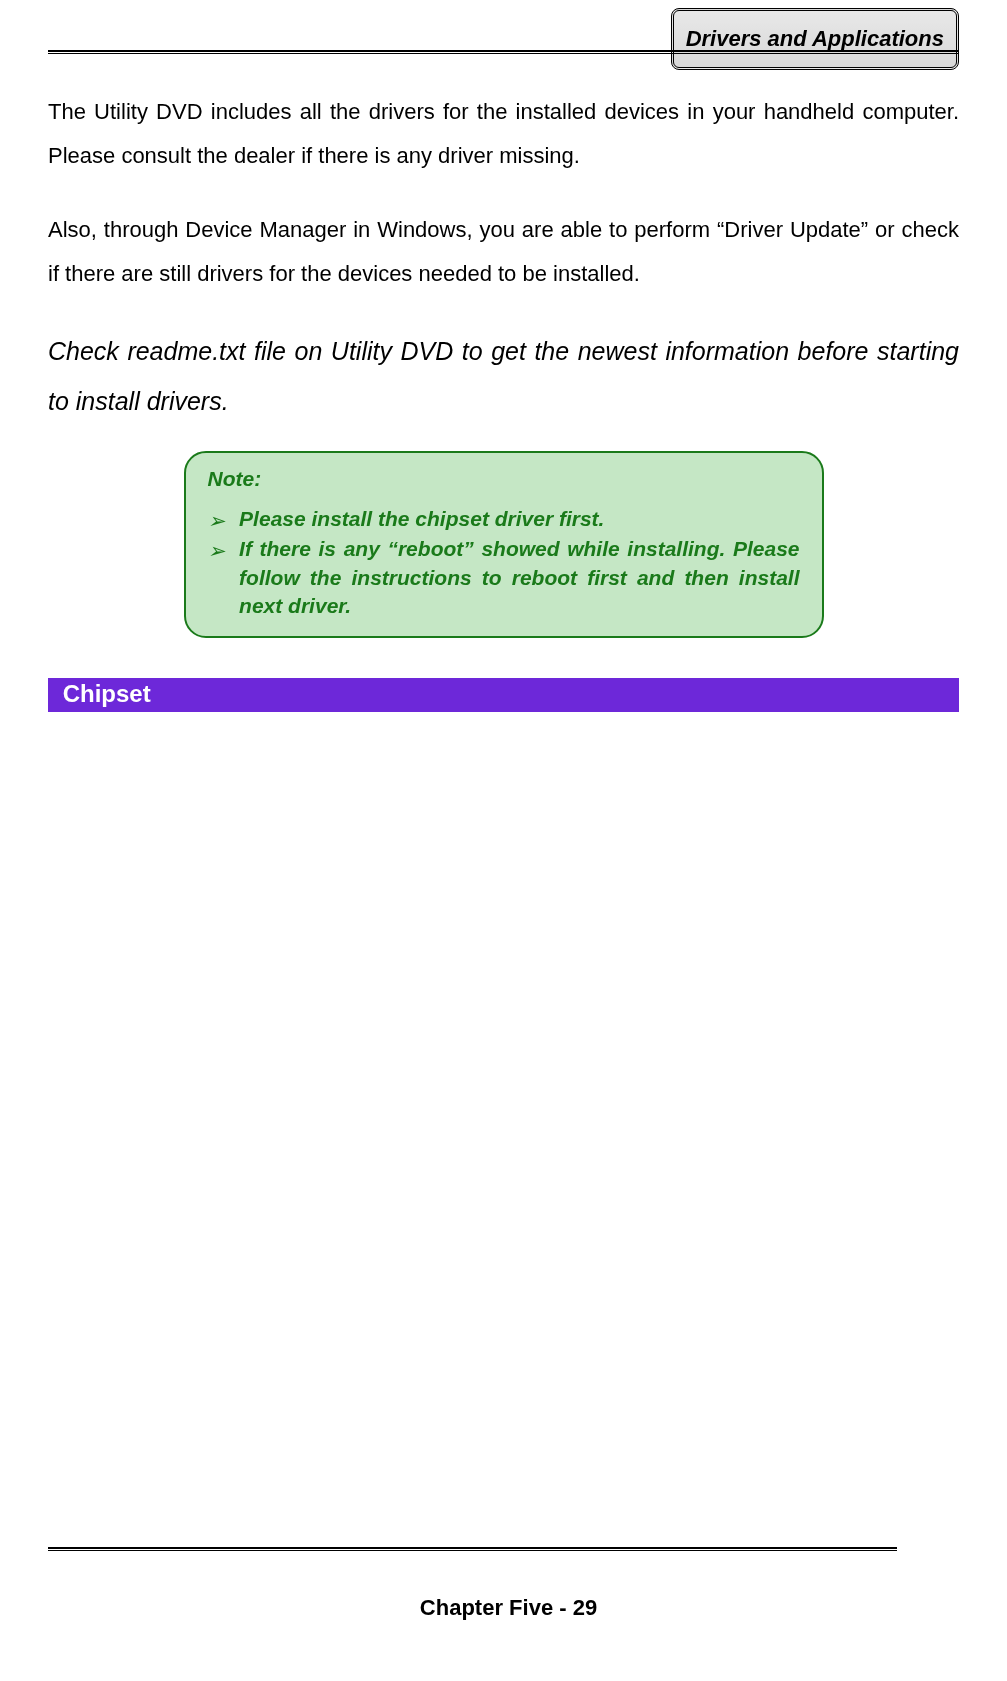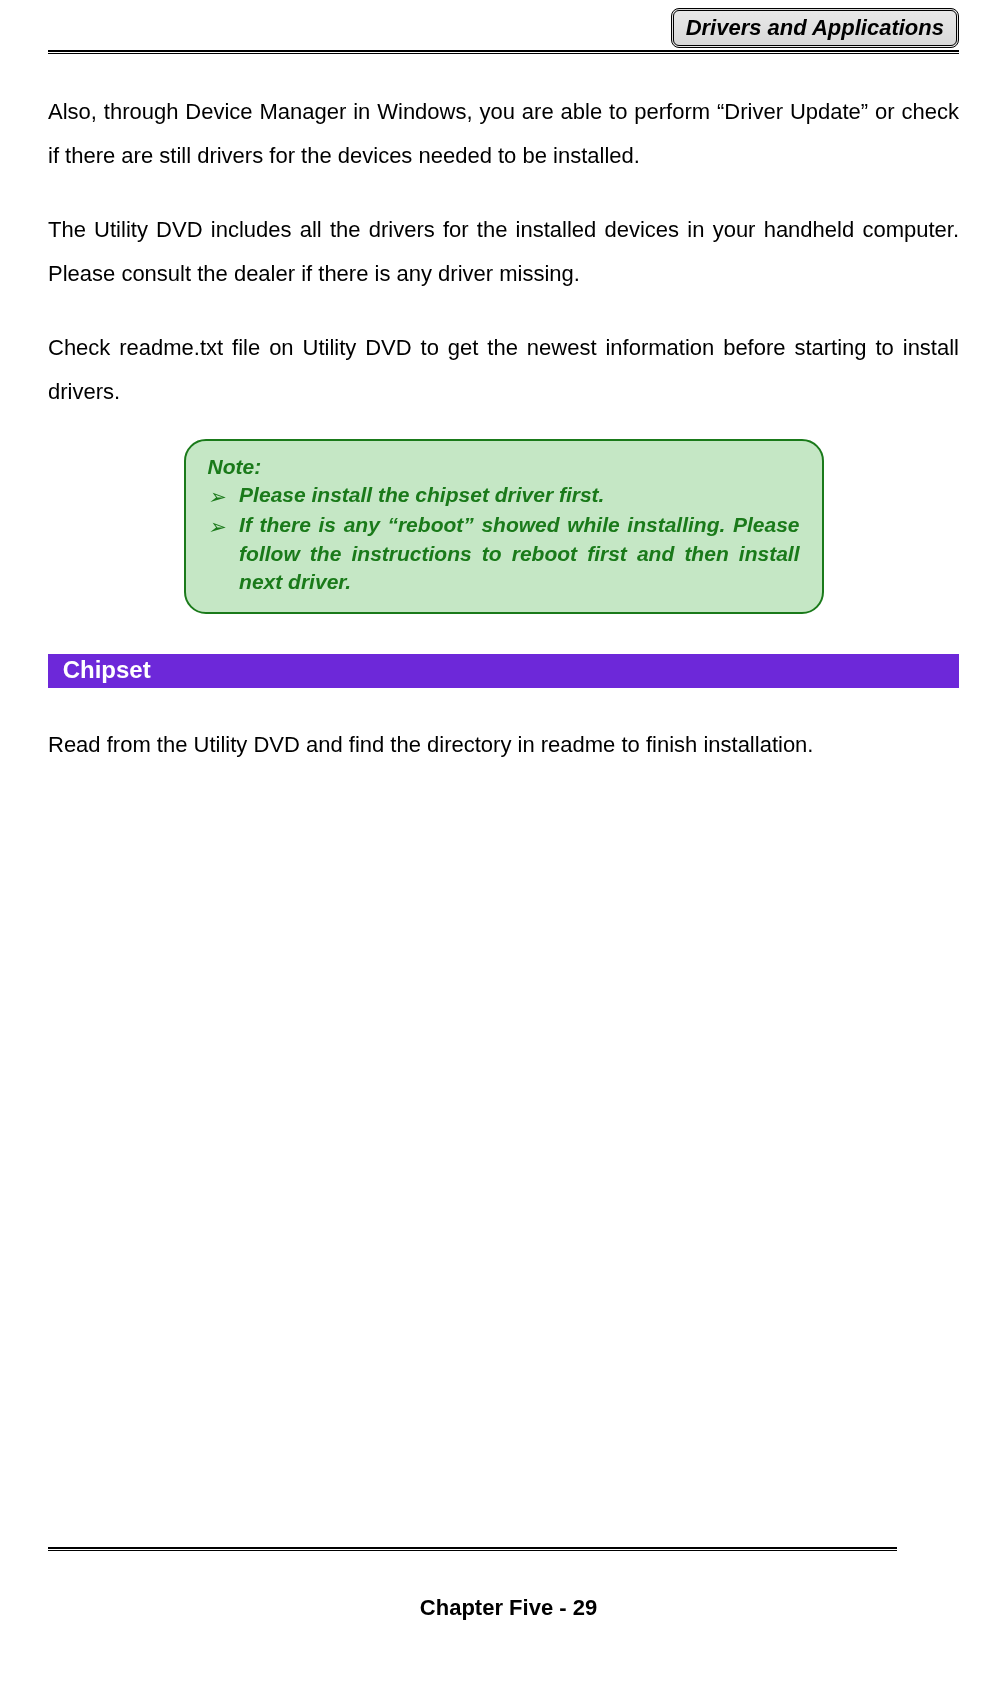--- a/index.html
+++ b/index.html
@@ -19,21 +19,21 @@
       position: relative;
       height: 80px;
       margin: 0 48px;
     }
     .header-badge {
       position: absolute;
       right: 0;
       top: 8px;
       border: 3px double #000;
       border-radius: 8px;
-      padding: 4px 12px;
+      padding: 15px 12px;
       background: linear-gradient(to bottom, #e8e8e8, #d8d8d8);
       font-style: italic;
       font-weight: bold;
       font-size: 22px;
       color: #000;
     }
     .header-rule {
       position: absolute;
       left: 0;
       right: 0;
@@ -51,39 +51,40 @@
       margin-top: 20px;
       margin-bottom: 40px;
     }
     .body-text {
       font-size: 22px;
       line-height: 2.0;
       text-align: justify;
       margin-bottom: 30px;
     }
     .body-text-last {
-      font-size: 22px;
+      font-size: 25px;
       line-height: 2.0;
       text-align: justify;
       margin-bottom: 25px;
+      font-style: italic;
     }
     .note-box {
       width: 640px;
       margin: 18px auto 40px auto;
       border: 2px solid #1a7a1a;
       border-radius: 22px;
       background: #c5e7c5;
       padding: 14px 22px 16px 22px;
     }
     .note-label {
       color: #1a7a1a;
       font-weight: bold;
       font-style: italic;
       font-size: 21px;
-      margin-bottom: 2px;
+      margin-bottom: 14px;
     }
     .note-list {
       list-style: none;
       padding-left: 0;
     }
     .note-list li {
       display: flex;
       align-items: flex-start;
       gap: 14px;
       color: #1a7a1a;
@@ -132,23 +133,23 @@
 </head>
 <body>
 
 <div class="header-area">
   <div class="header-badge">Drivers and Applications</div>
   <div class="header-rule"></div>
 </div>
 
 <div class="content">
 
+  <p class="body-text">The Utility DVD includes all the drivers for the installed devices in your handheld computer. Please consult the dealer if there is any driver missing.</p>
+
   <p class="body-text">Also, through Device Manager in Windows, you are able to perform “Driver Update” or check if there are still drivers for the devices needed to be installed.</p>
-
-  <p class="body-text">The Utility DVD includes all the drivers for the installed devices in your handheld computer. Please consult the dealer if there is any driver missing.</p>
 
   <p class="body-text-last">Check readme.txt file on Utility DVD to get the newest information before starting to install drivers.</p>
 
   <div class="note-box">
     <div class="note-label">Note:</div>
     <ul class="note-list">
       <li>
         <span class="arrow">➢</span>
         <span class="note-text">Please install the chipset driver first.</span>
       </li>
@@ -156,17 +157,16 @@
         <span class="arrow">➢</span>
         <span class="note-text">If there is any “reboot” showed while installing. Please follow the instructions to reboot first and then install next driver.</span>
       </li>
     </ul>
   </div>
 
   <div class="section-bar">
     &nbsp;<span>Chipset</span>
   </div>
 
-  <p class="body-text">Read from the Utility DVD and find the directory in readme to finish installation.</p>
 </div>
 
 <div class="footer-rule"></div>
 <div class="footer-text">Chapter Five - 29</div>
 
 </body></html>

